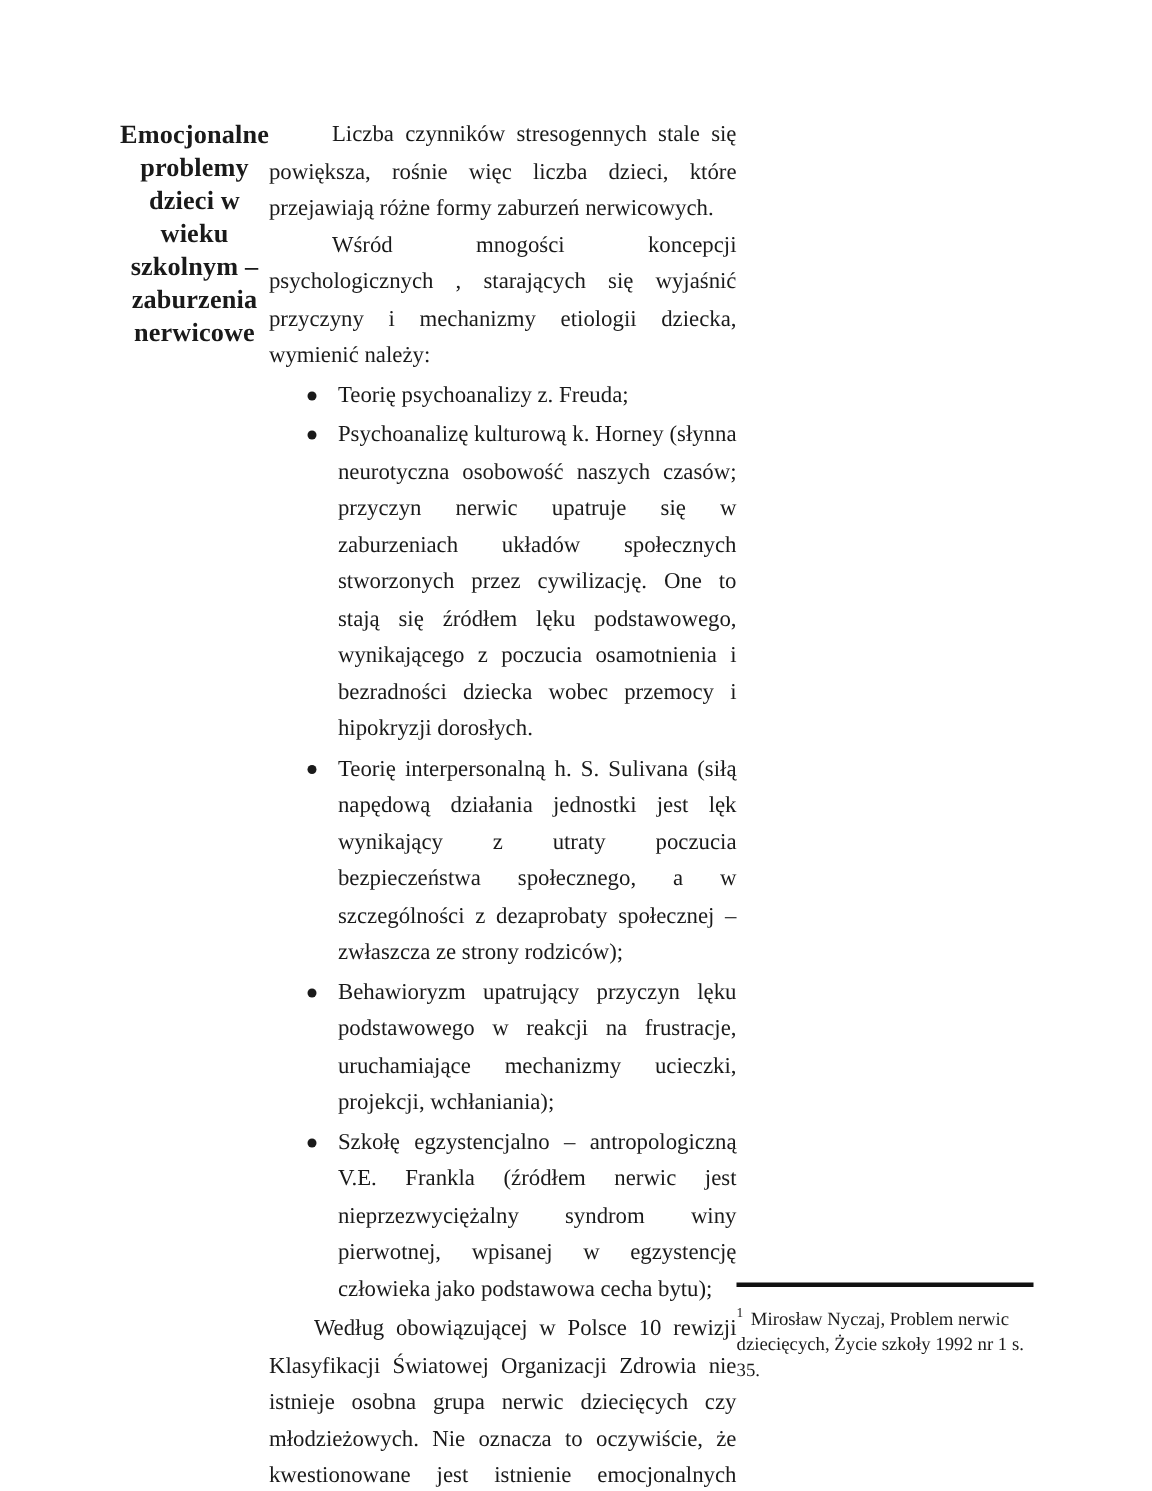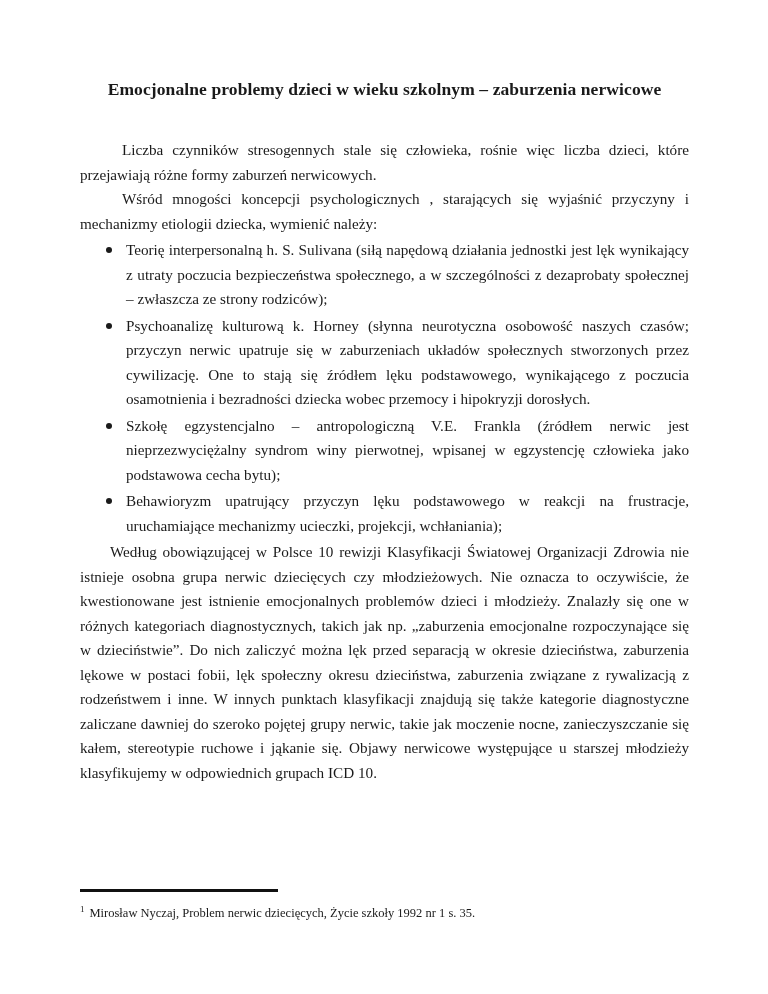--- a/index.html
+++ b/index.html
@@ -7,21 +7,21 @@
     background: #ffffff;
     font-family: "Liberation Serif", "DejaVu Serif", serif;
   }
   .page {
     width: 768px;
     height: 994px;
     background: #ffffff;
     color: #1a1a1a;
     padding: 78px 79px 0 80px;
     display: flex;
-    flex-direction: column;
+    flex-direction: row;
     overflow: hidden;
   }
   .doc-title {
     font-size: 17.5px;
     font-weight: bold;
     text-align: center;
     line-height: 22px;
     margin-bottom: 38px;
     letter-spacing: 0.1px;
   }
@@ -78,40 +78,44 @@
 </style>
 </head>
 <body>
 
 <div class="page">
 
   <h1 class="doc-title">Emocjonalne problemy dzieci w wieku szkolnym – zaburzenia nerwicowe</h1>
 
   <div class="body-text">
 
-    <p class="para">Liczba czynników stresogennych stale się człowieka, rośnie więc liczba dzieci, które przejawiają różne formy zaburzeń nerwicowych.</p>
+    <p class="para">Liczba czynników stresogennych stale się powiększa, rośnie więc liczba dzieci, które przejawiają różne formy zaburzeń nerwicowych.</p>
 
     <p class="para">Wśród mnogości koncepcji psychologicznych , starających się wyjaśnić przyczyny i mechanizmy etiologii dziecka, wymienić należy:</p>
 
     <ul class="theory-list">
       <li>
         <span class="bullet-dot"></span>
-        <span>Teorię interpersonalną h. S. Sulivana (siłą napędową działania jednostki jest lęk wynikający z utraty poczucia bezpieczeństwa społecznego, a w szczególności z dezaprobaty społecznej – zwłaszcza ze strony rodziców);</span>
+        <span>Teorię psychoanalizy z. Freuda;</span>
       </li>
       <li>
         <span class="bullet-dot"></span>
         <span>Psychoanalizę kulturową k. Horney (słynna neurotyczna osobowość naszych czasów; przyczyn nerwic upatruje się w zaburzeniach układów społecznych stworzonych przez cywilizację. One to stają się źródłem lęku podstawowego, wynikającego z poczucia osamotnienia i bezradności dziecka wobec przemocy i hipokryzji dorosłych.</span>
       </li>
       <li>
         <span class="bullet-dot"></span>
-        <span>Szkołę egzystencjalno – antropologiczną V.E. Frankla (źródłem nerwic jest nieprzezwyciężalny syndrom winy pierwotnej, wpisanej w egzystencję człowieka jako podstawowa cecha bytu);</span>
+        <span>Teorię interpersonalną h. S. Sulivana (siłą napędową działania jednostki jest lęk wynikający z utraty poczucia bezpieczeństwa społecznego, a w szczególności z dezaprobaty społecznej – zwłaszcza ze strony rodziców);</span>
       </li>
       <li>
         <span class="bullet-dot"></span>
         <span>Behawioryzm upatrujący przyczyn lęku podstawowego w reakcji na frustracje, uruchamiające mechanizmy ucieczki, projekcji, wchłaniania);</span>
+      </li>
+      <li>
+        <span class="bullet-dot"></span>
+        <span>Szkołę egzystencjalno – antropologiczną V.E. Frankla (źródłem nerwic jest nieprzezwyciężalny syndrom winy pierwotnej, wpisanej w egzystencję człowieka jako podstawowa cecha bytu);</span>
       </li>
     </ul>
 
     <p class="para-closing">Według obowiązującej w Polsce 10 rewizji Klasyfikacji Światowej Organizacji Zdrowia nie istnieje osobna grupa nerwic dziecięcych czy młodzieżowych. Nie oznacza to oczywiście, że kwestionowane jest istnienie emocjonalnych problemów dzieci i młodzieży. Znalazły się one w różnych kategoriach diagnostycznych, takich jak np. „zaburzenia emocjonalne rozpoczynające się w dzieciństwie”. Do nich zaliczyć można lęk przed separacją w okresie dzieciństwa, zaburzenia lękowe w postaci fobii, lęk społeczny okresu dzieciństwa, zaburzenia związane z rywalizacją z rodzeństwem i inne. W innych punktach klasyfikacji znajdują się także kategorie diagnostyczne zaliczane dawniej do szeroko pojętej grupy nerwic, takie jak moczenie nocne, zanieczyszczanie się kałem, stereotypie ruchowe i jąkanie się. Objawy nerwicowe występujące u starszej młodzieży klasyfikujemy w odpowiednich grupach ICD 10.</p>
 
   </div>
 
   <div class="footnote-area">
     <div class="footnote-rule"></div>
     <div class="footnote-line">

